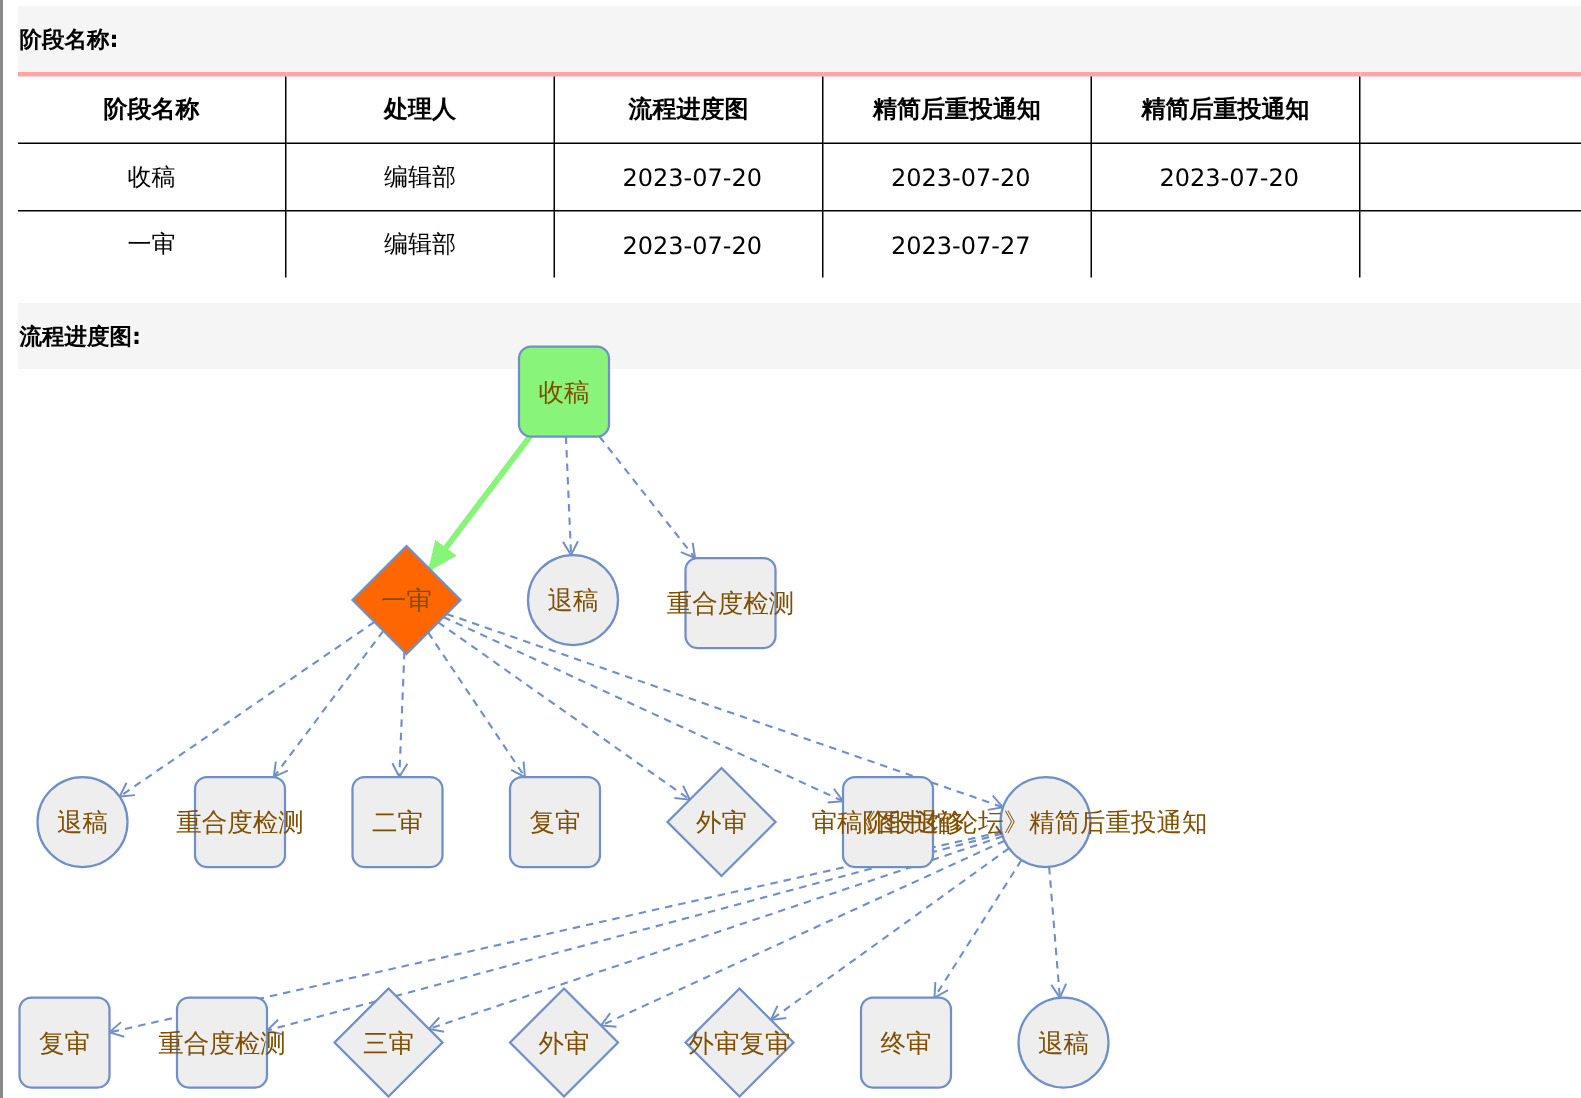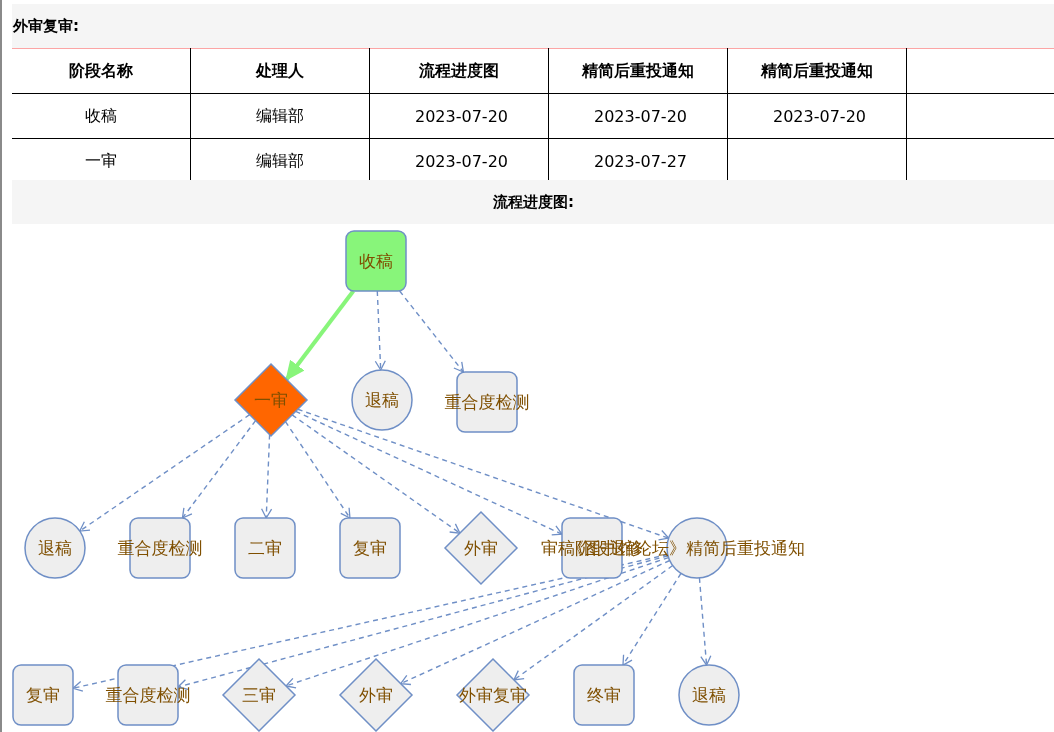--- a/index.html
+++ b/index.html
@@ -1,35 +1,35 @@
 <!DOCTYPE html>
 <html><head>
 <meta charset="utf-8">
 <style>
   html, body { margin:0; padding:0; background:#fff; }
   body { width:1054px; height:732px; position:relative; overflow:hidden;
          font-family:"DejaVu Sans","Liberation Sans",sans-serif; border-left:2px solid #8a8a8a; box-sizing:border-box; }
   .section-head { position:absolute; left:10px; right:0; background:#f5f5f5; font-weight:bold; font-size:15px; color:#000; padding-left:1px; }
   #h1 { top:4px; height:44px; line-height:44px; }
-  #h2 { top:180px; height:44px; line-height:44px;text-align:center; }
+  #h2 { top:202px; height:44px; line-height:44px; }
   table { position:absolute; left:10px; top:48px; width:1044px; border-collapse:collapse; font-size:16px; }
   th, td { border-left:1px solid #000; border-right:1px solid #000; border-bottom:1px solid #000; height:44px; padding:0; }
   th:first-child, td:first-child { border-left:none; }
   th:last-child, td:last-child { border-right:none; }
-  thead th { border-top:1px solid #fca5a5; font-weight:bold; text-align:center; }
+  thead th { border-top:3px solid #fca5a5; font-weight:bold; text-align:center; }
   tr:last-child td { border-bottom:none; }
   td.c { text-align:center; }
   td.l { text-align:center; padding-left:5px; }
   #flow { position:absolute; left:0; top:230px; }
   .nl { font-family:"DejaVu Sans",sans-serif; font-size:17px; fill:#7f4f00; }
 </style>
 </head>
 <body>
 
-<div class="section-head" id="h1">外审复审:</div>
+<div class="section-head" id="h1">阶段名称:</div>
 
 <table>
   <thead>
     <tr>
       <th style="width:178px">阶段名称</th>
       <th style="width:178px">处理人</th>
       <th style="width:178px">流程进度图</th>
       <th style="width:178px">精简后重投通知</th>
       <th style="width:178px">精简后重投通知</th>
       <th></th>

